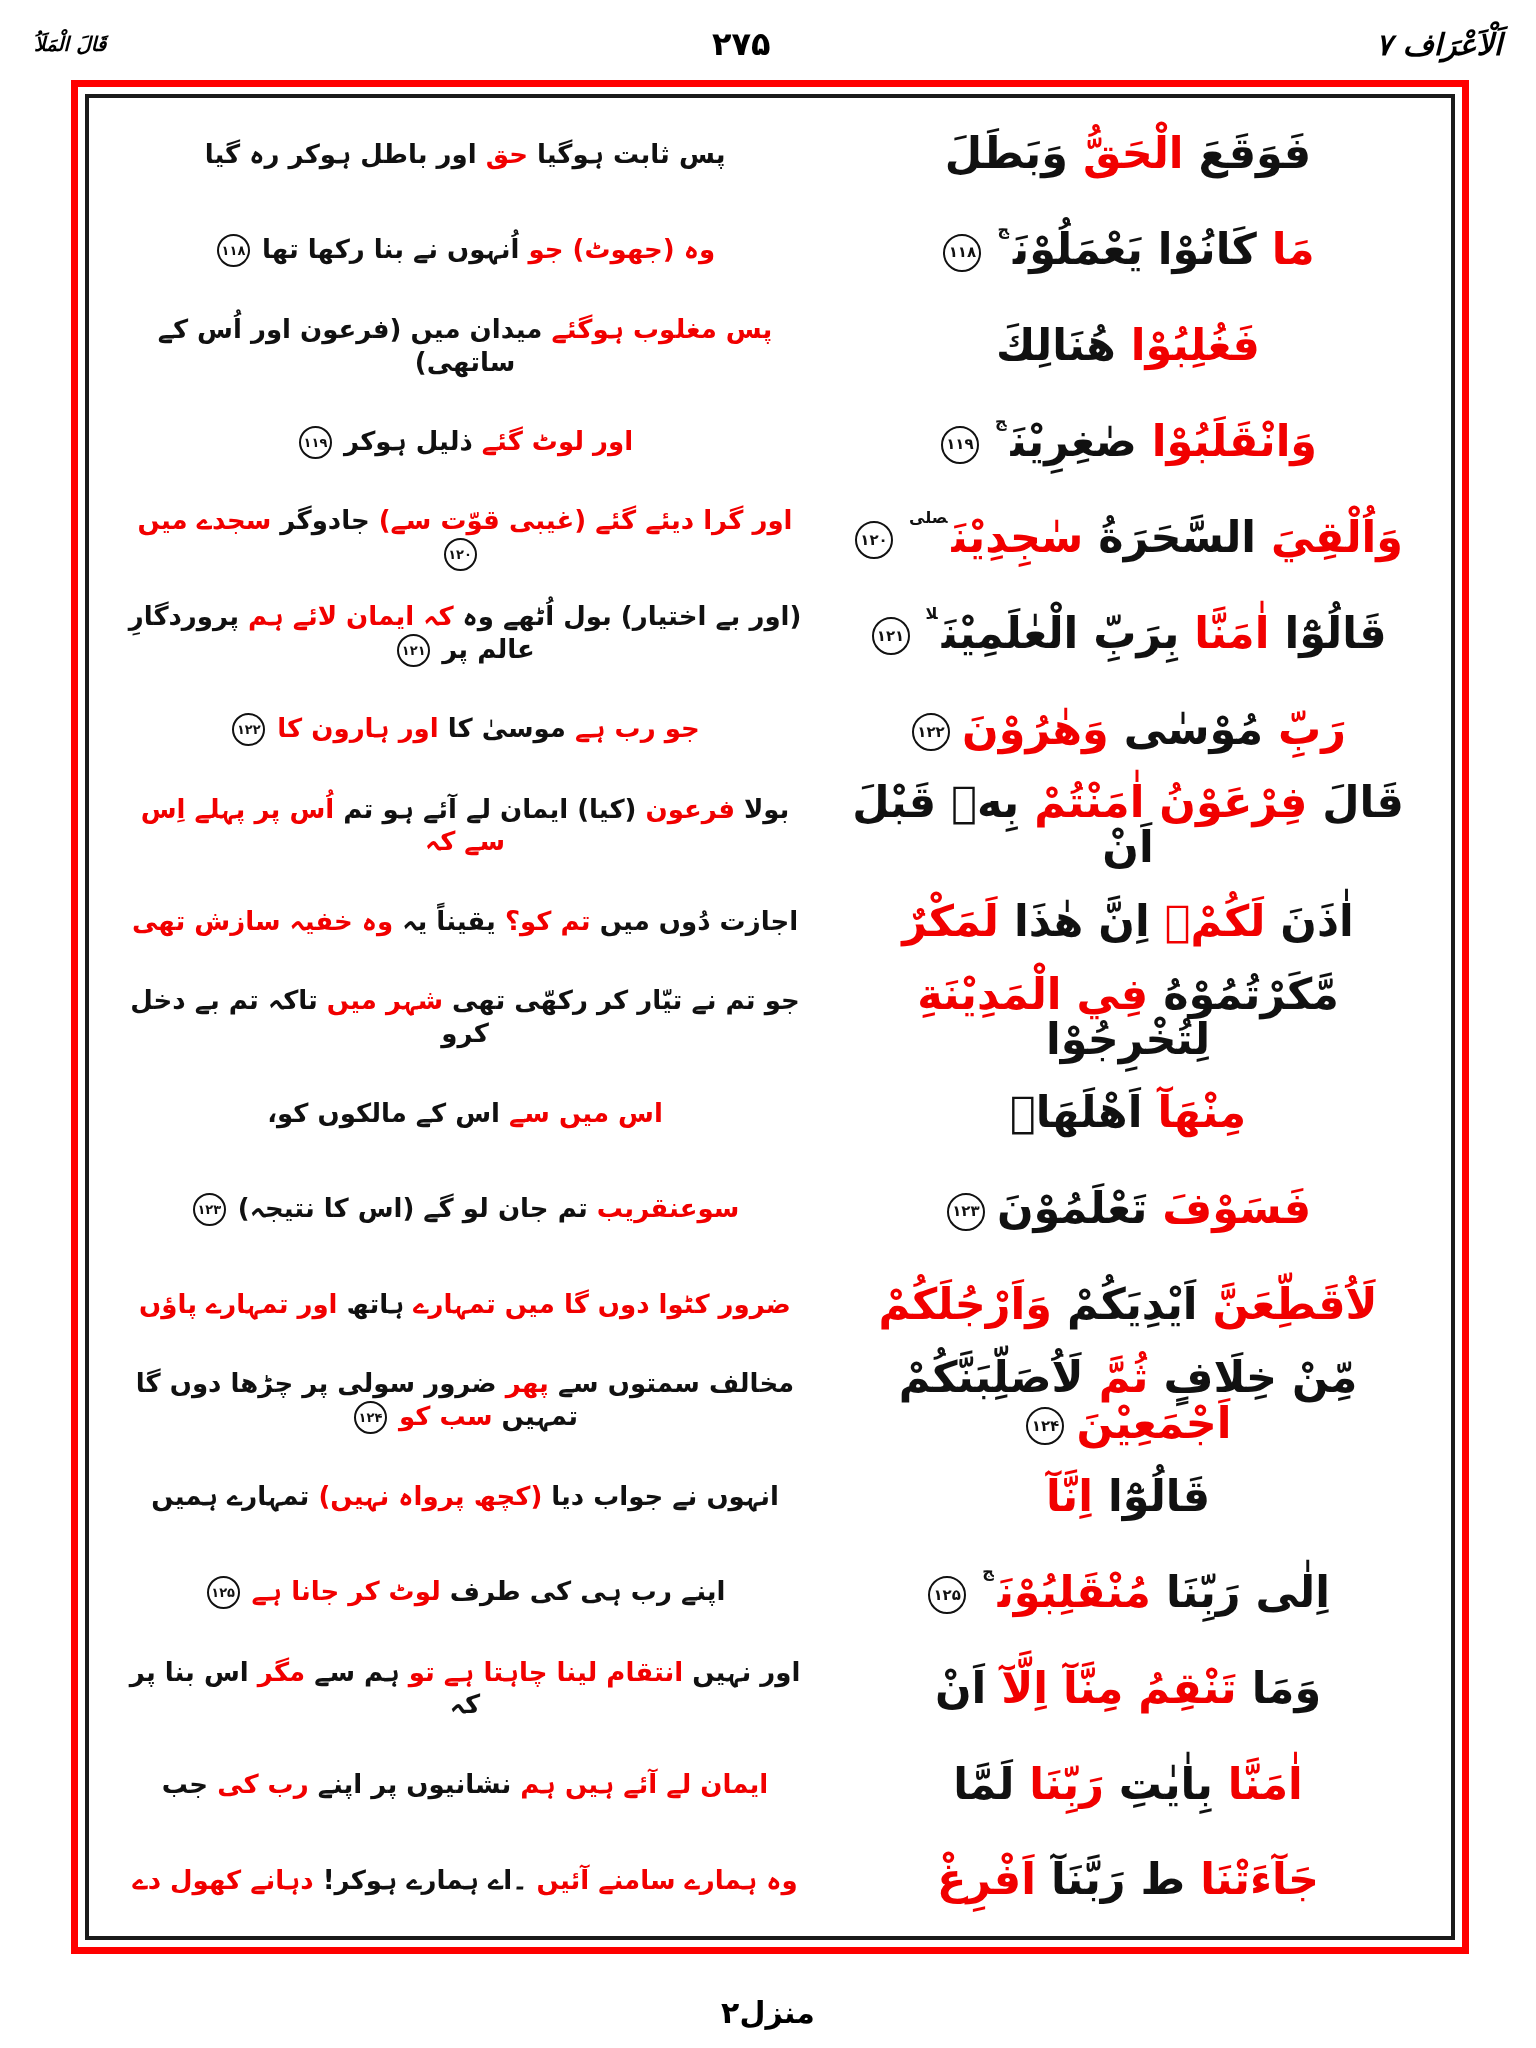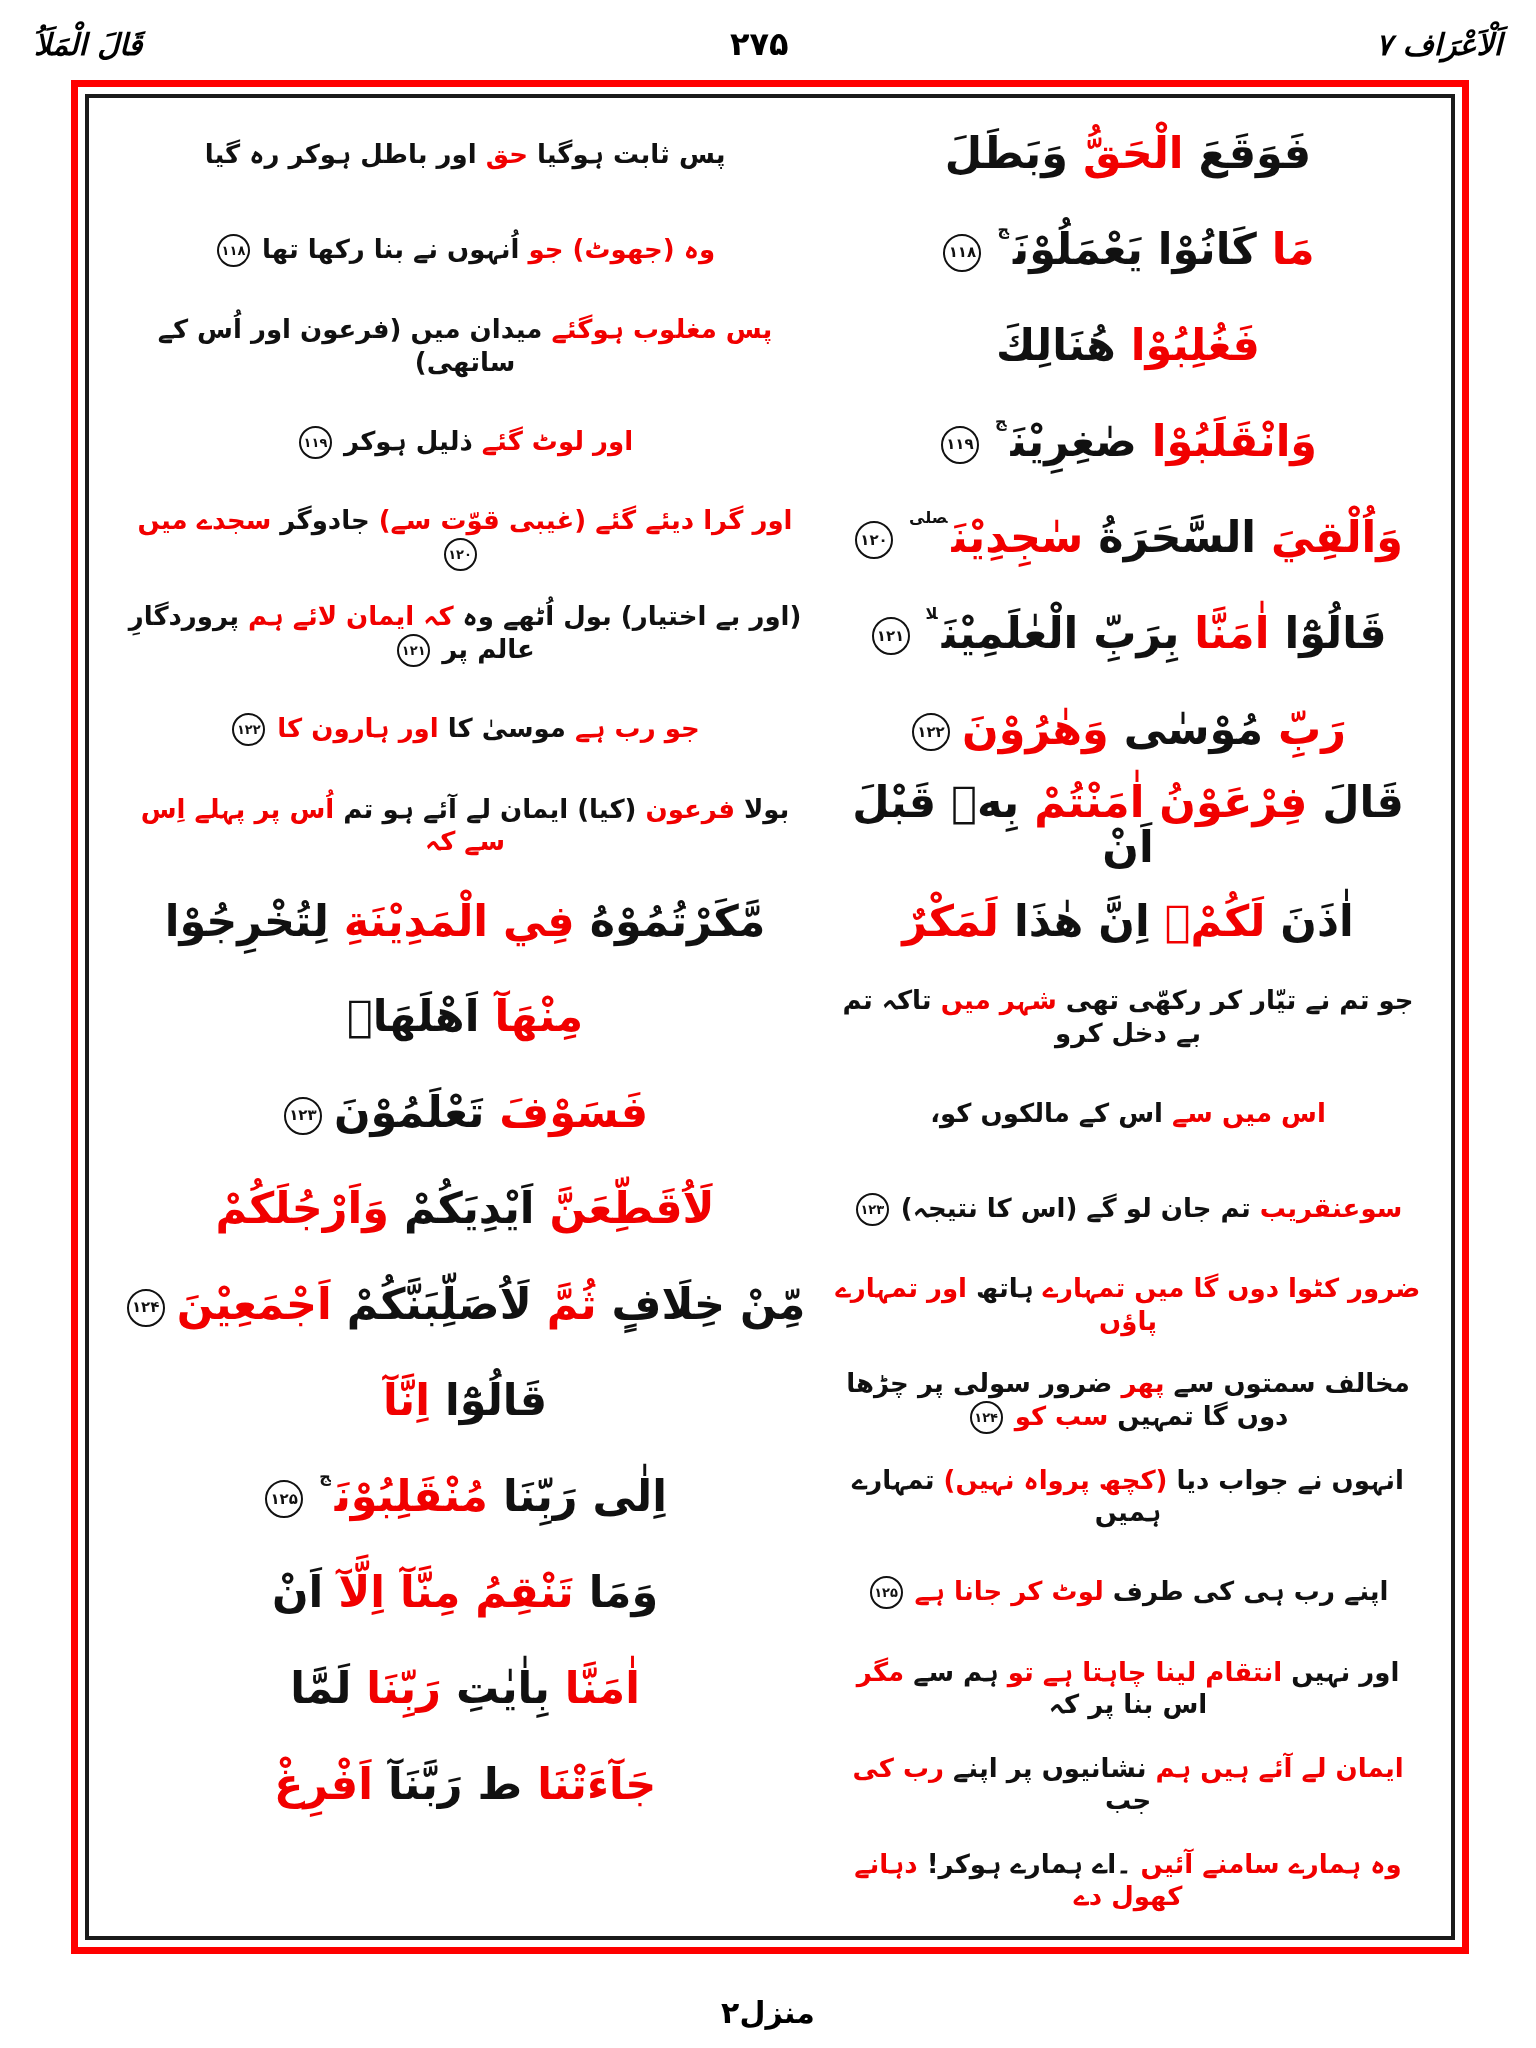--- a/index.html
+++ b/index.html
@@ -15,21 +15,21 @@
     position: absolute; top: 14px; left: 0; right: 0;
     height: 60px;
     display: flex; flex-direction: row-reverse;
     align-items: center; justify-content: space-between;
     padding: 0 34px;
     direction: rtl;
   }
   .header .h-item { font-weight: 700; color: #000; }
   .header .h-left  { font-size: 30px; font-style: italic; }
   .header .h-center{ font-size: 32px; letter-spacing: 1px; }
-  .header .h-right { font-size: 30px; font-style: italic; text-align: right; }
+  .header .h-right { font-size: 20px; font-style: italic; text-align: right; }
   
   .frame {
     position: absolute;
     left: 71px; top: 80px;
     width: 1398px; height: 1874px;
     border: 7px solid #ff0000;
   }
   .frame-inner {
     position: absolute; inset: 7px;
     border: 4px solid #1a1a1a;
@@ -157,20 +157,23 @@
           </div>
           <div class="cell arabic">
             <span><span class="seg-b">قَالَ </span><span class="seg-r">فِرْعَوْنُ اٰمَنْتُمْ</span><span class="seg-b"> بِهٖ قَبْلَ اَنْ</span></span>
           </div>
           <div class="cell urdu">
             <span><span class="seg-b">بولا </span><span class="seg-r">فرعون</span><span class="seg-b"> (کیا) ایمان لے آئے ہو تم </span><span class="seg-r">اُس پر پہلے اِس سے کہ</span></span>
           </div>
           <div class="cell arabic">
             <span><span class="seg-b">اٰذَنَ </span><span class="seg-r">لَكُمْۚ</span><span class="seg-b"> اِنَّ هٰذَا </span><span class="seg-r">لَمَكْرٌ</span></span>
           </div>
+          <div class="cell urdu">
+            <span><span class="seg-b">اجازت دُوں میں </span><span class="seg-r">تم کو؟</span><span class="seg-b"> یقیناً یہ </span><span class="seg-r">وہ خفیہ سازش تھی</span></span>
+          </div>
           <div class="cell arabic">
             <span><span class="seg-b">مَّكَرْتُمُوْهُ </span><span class="seg-r">فِي الْمَدِيْنَةِ</span><span class="seg-b"> لِتُخْرِجُوْا</span></span>
           </div>
           <div class="cell urdu">
             <span><span class="seg-b">جو تم نے تیّار کر رکھّی تھی </span><span class="seg-r">شہر میں</span><span class="seg-b"> تاکہ تم بے دخل کرو</span></span>
           </div>
           <div class="cell arabic">
             <span><span class="seg-r">مِنْهَآ</span><span class="seg-b"> اَهْلَهَاۚ</span></span>
           </div>
           <div class="cell urdu">

